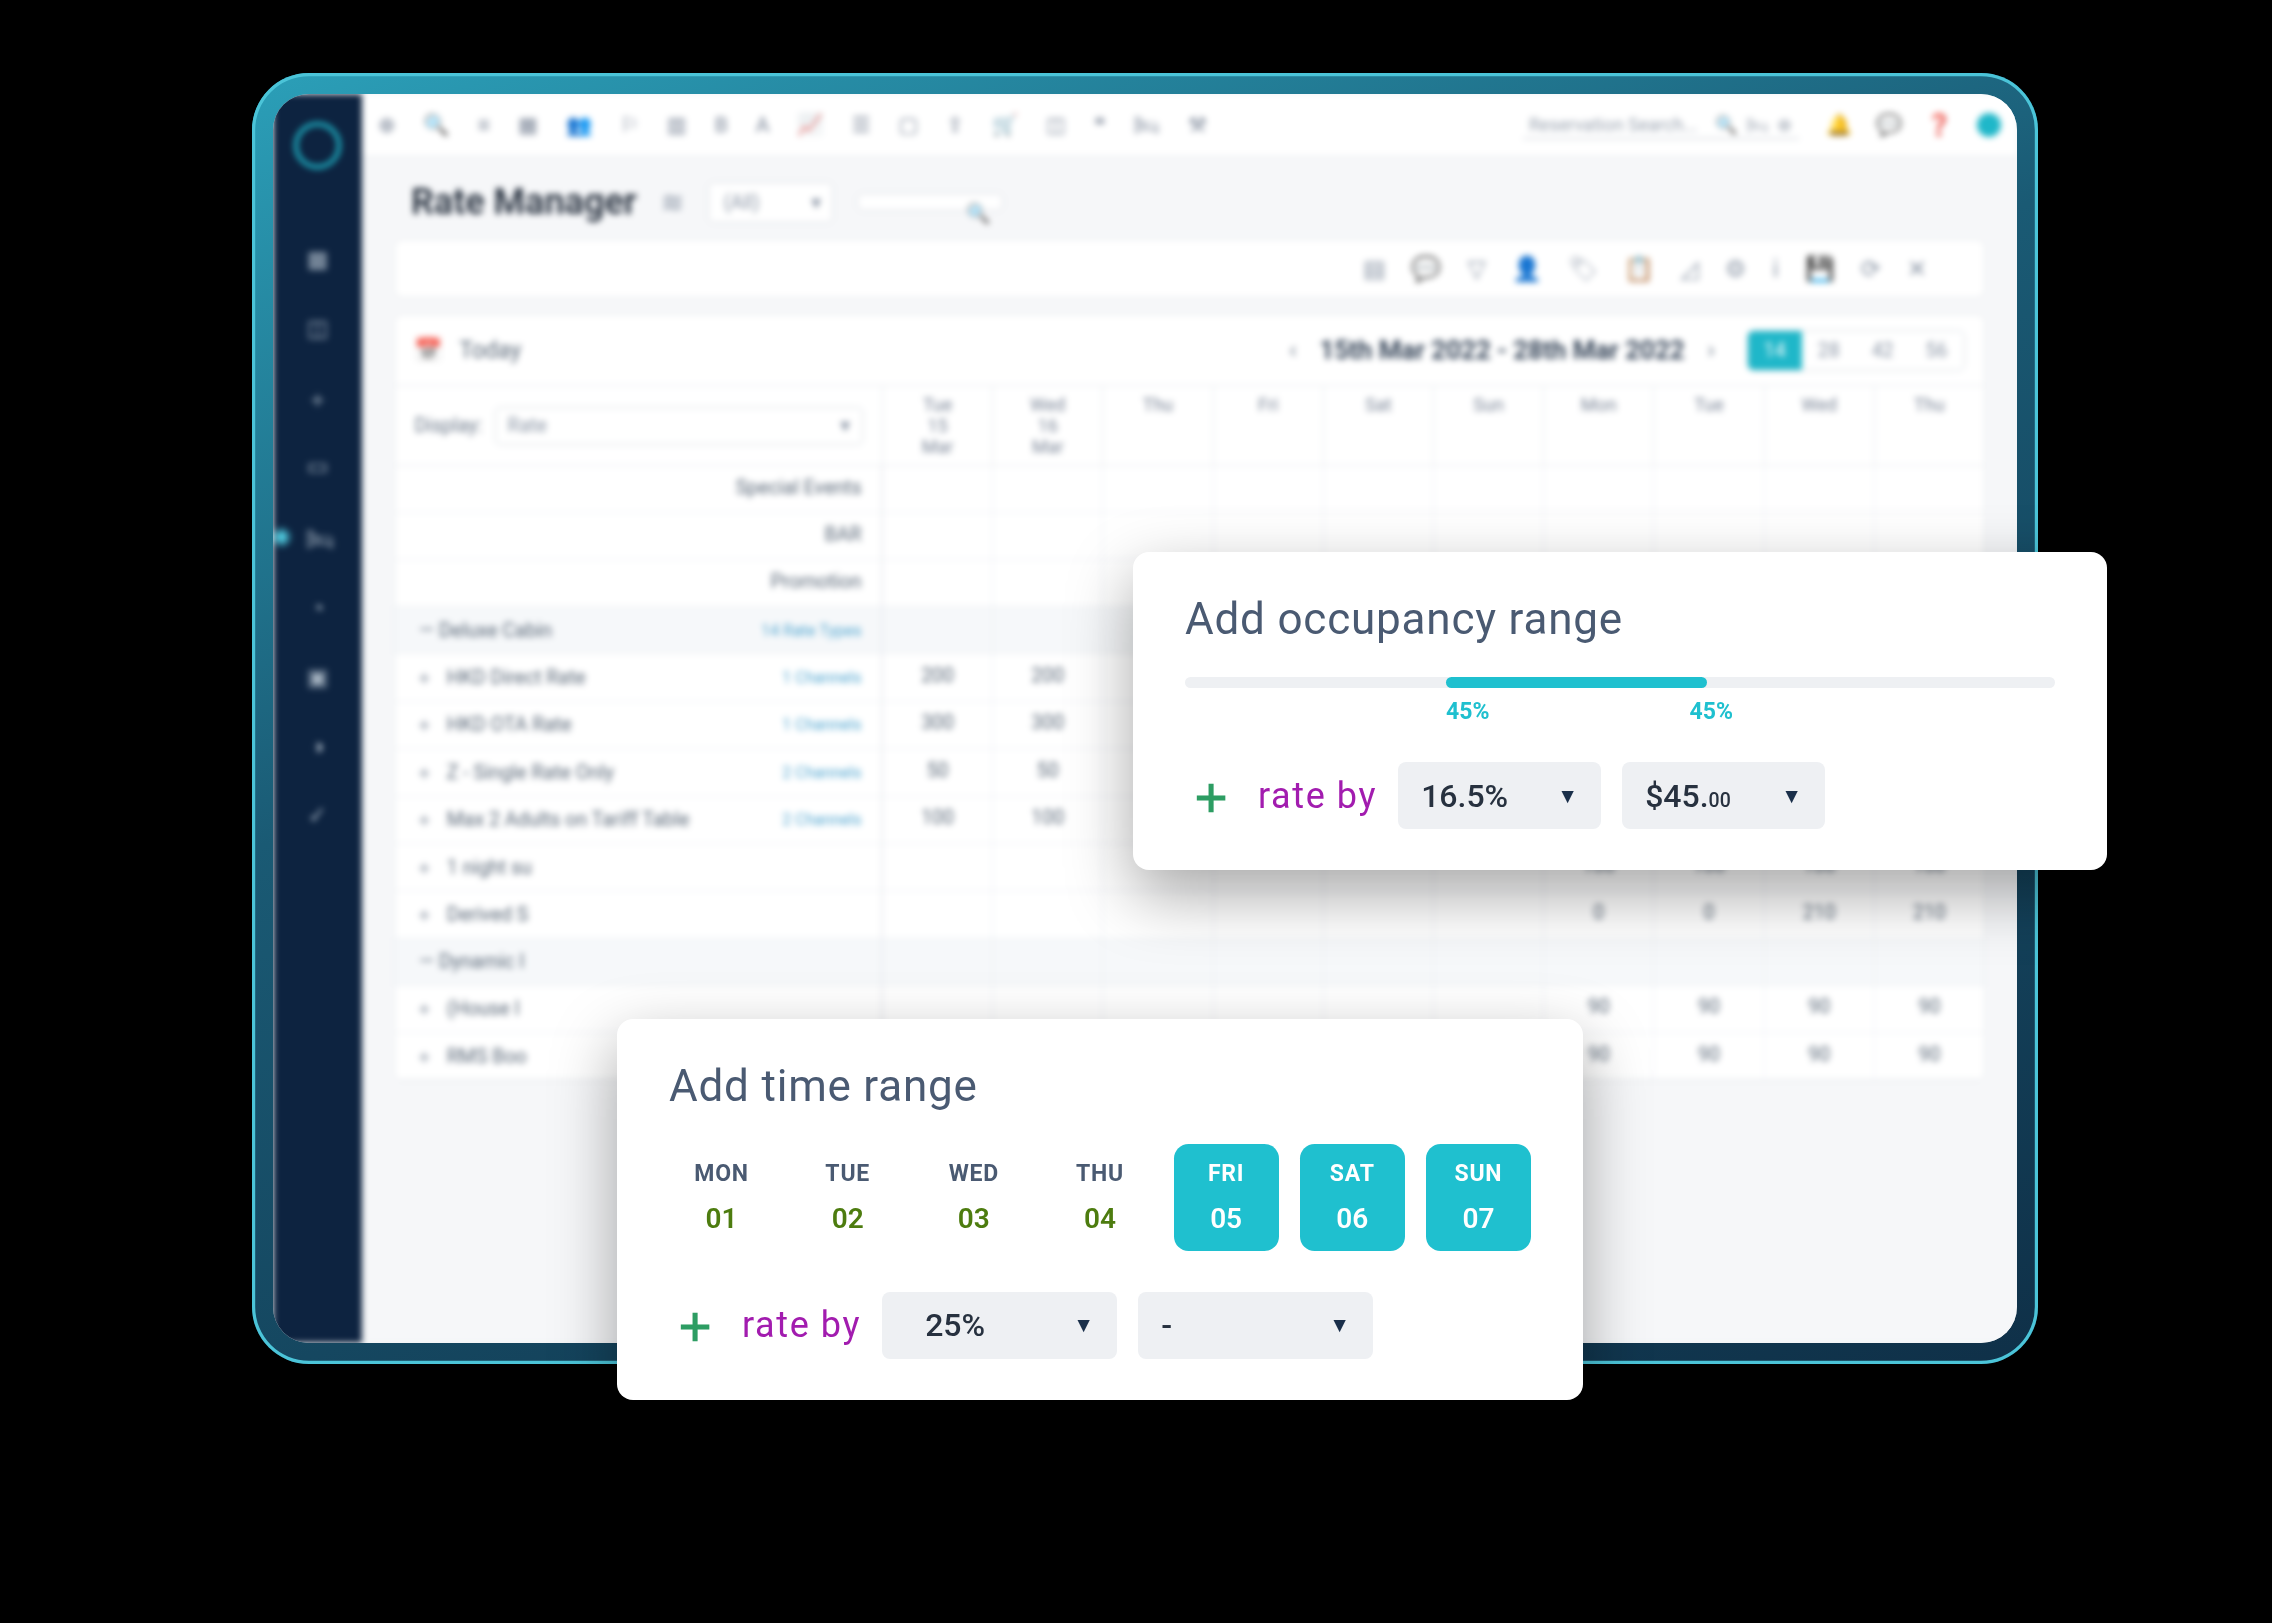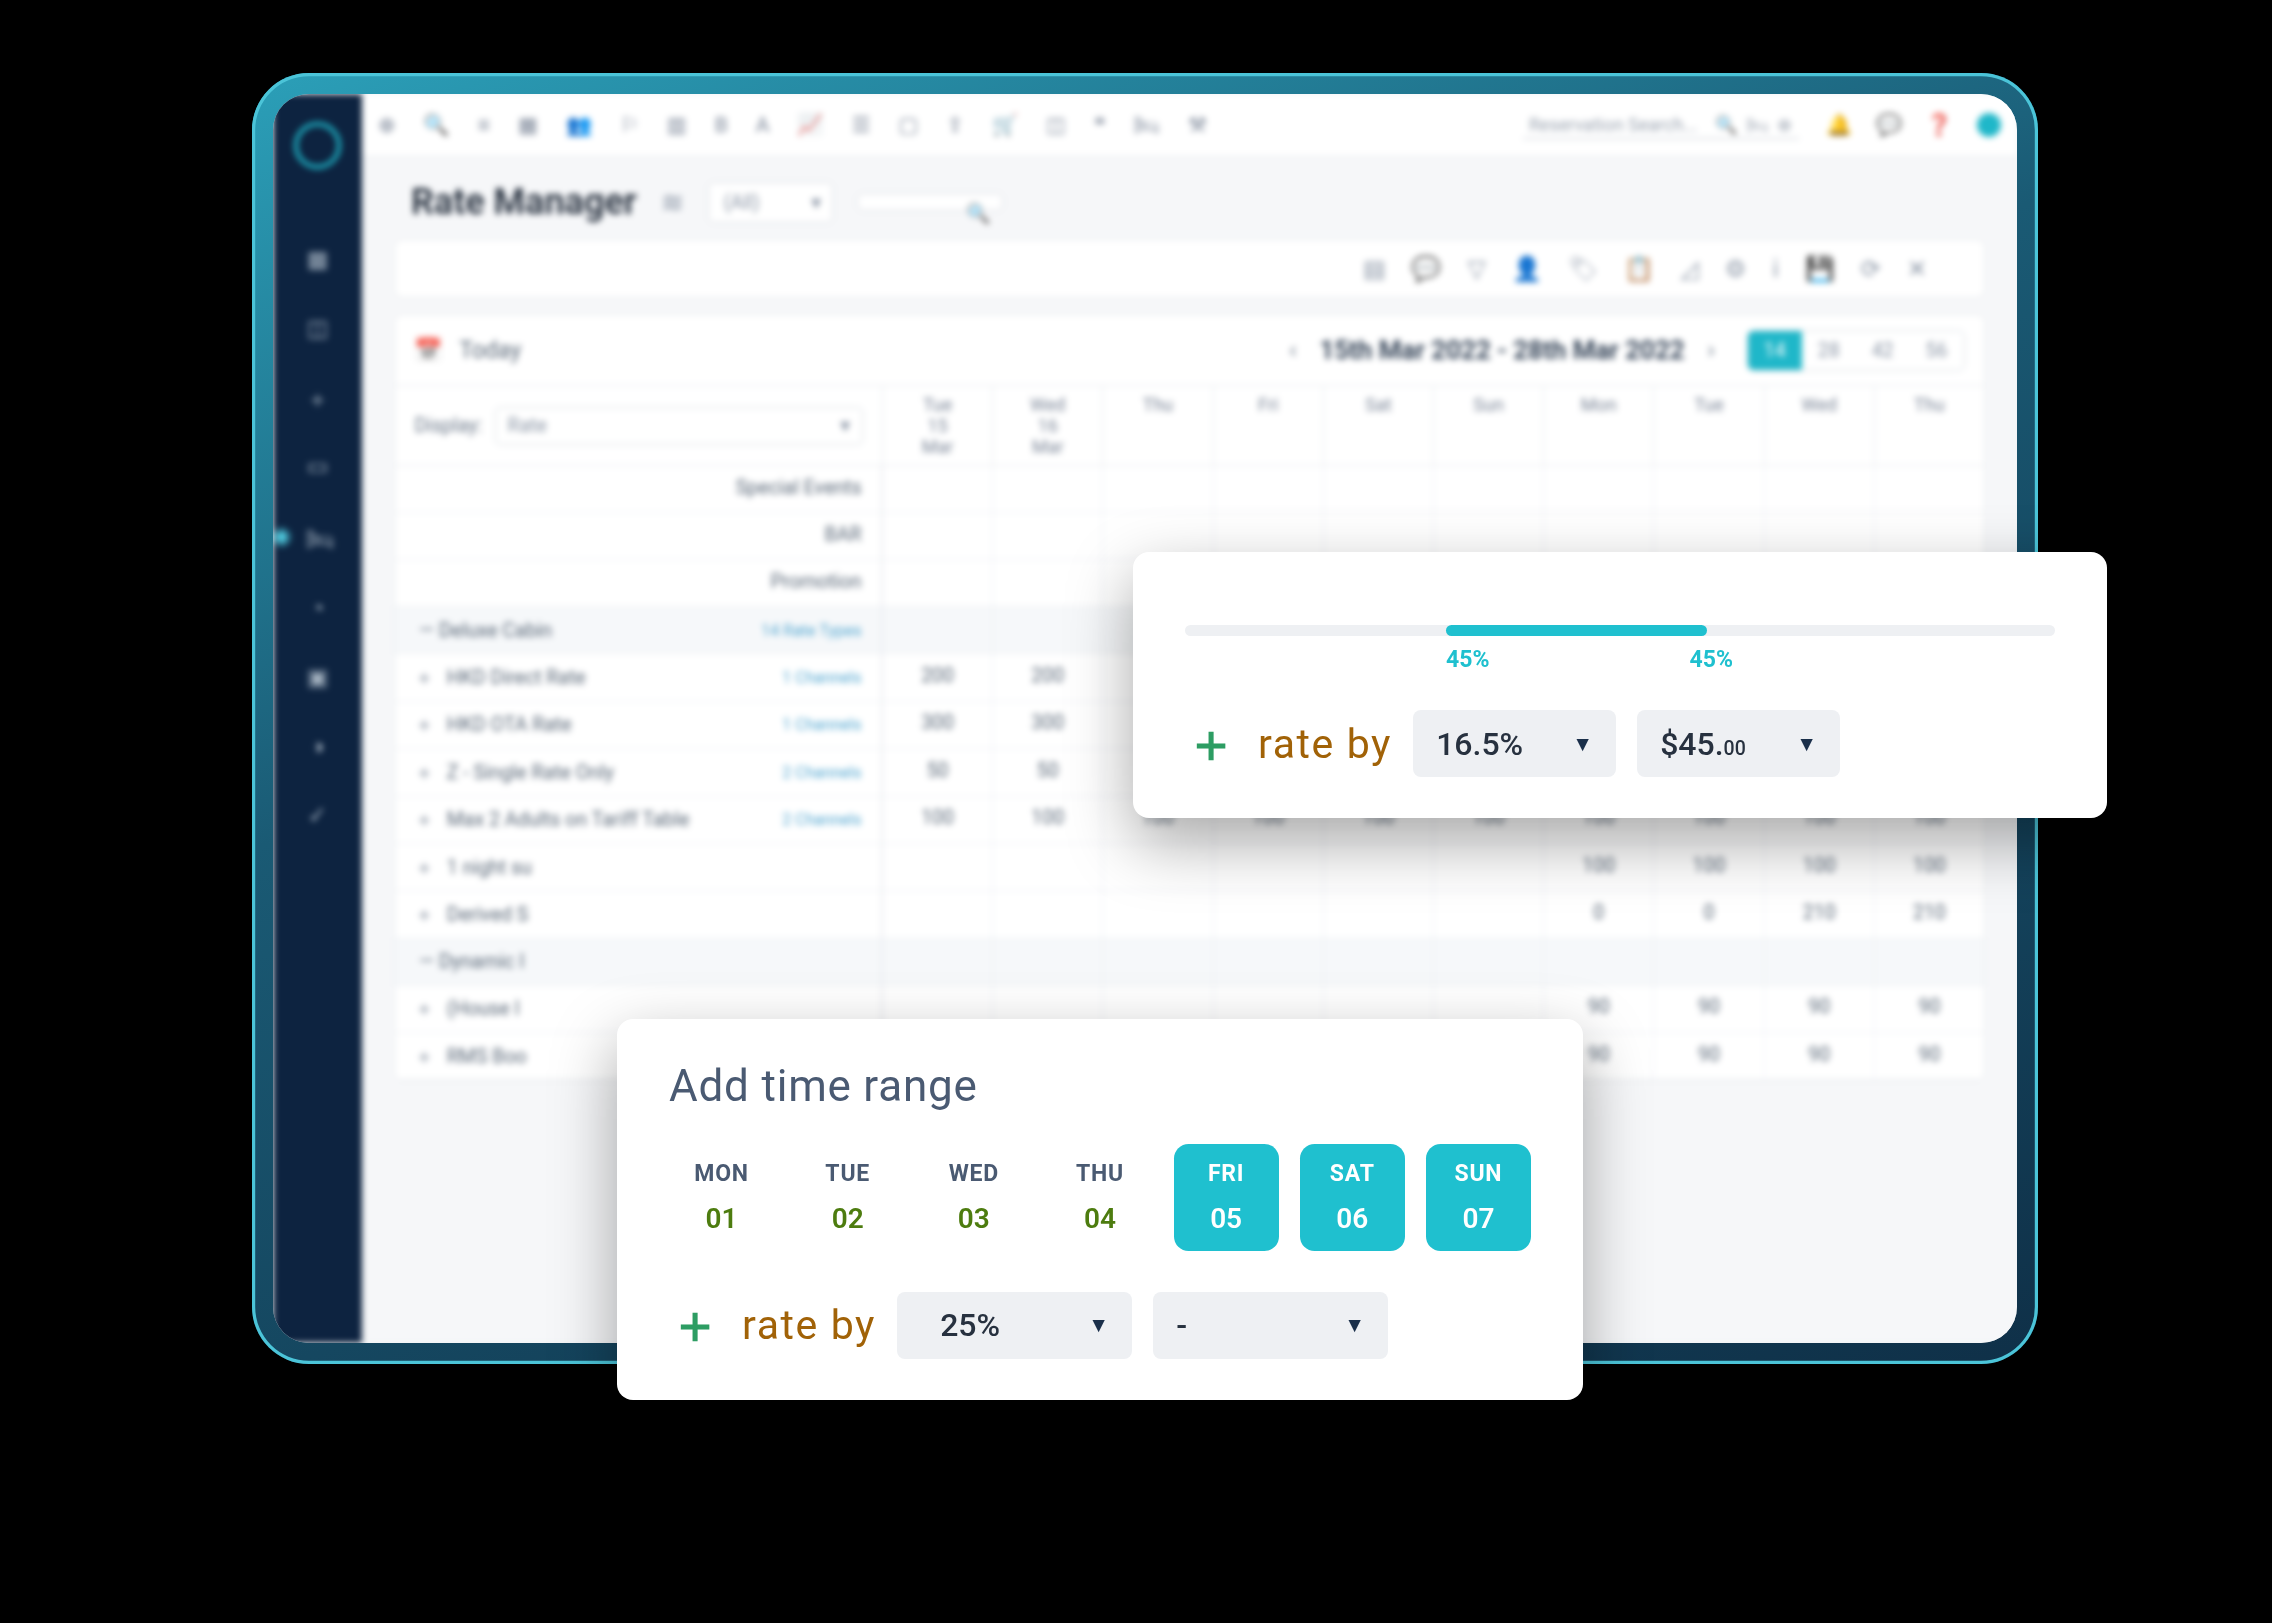--- a/index.html
+++ b/index.html
@@ -200,21 +200,21 @@
     color: #1fc0cf; font-weight: 700; font-size: 23px;
   }
   .slider-labels span:first-child { position: absolute; left: 30%; }
   .slider-labels span:last-child { position: absolute; left: 58%; }
   .rateby-row {
     display: flex; align-items: center; gap: 21px; margin-top: 28px;
   }
   .plus-ic {
     color: #2d9d63; font-size: 52px; font-weight: 900; line-height: 1;
   }
-  .rateby-label { font-size: 41px; color: #a16207; letter-spacing: 1.6px; }
+  .rateby-label { font-size: 36px; color: #a21caf; letter-spacing: 1.6px; }
   .dd {
     background: #eef0f3; border-radius: 8px;
     padding: 14.6px 23px;
     display: flex; align-items: center; gap: 32px;
     color: #27313f; font-size: 32px; font-weight: 500;
     cursor: pointer;
     min-width: 203px;
     justify-content: space-between;
   }
   .dd .caret { color: #1a2f4a; font-size: 21px; }
@@ -553,20 +553,21 @@
               <div class="cell">90</div>
               <div class="cell">90</div>
             </div>
       </div>
     </div>
     </div>
   </div>
 </div>
 
 <div class="card occu-card">
+  <h2>Add occupancy range</h2>
   <div class="slider">
     <div class="track">
         <div class="fill"></div>
       </div>
     <div class="slider-labels">
       <span>45%</span>
       <span>45%</span>
     </div>
   </div>
   <div class="rateby-row">

